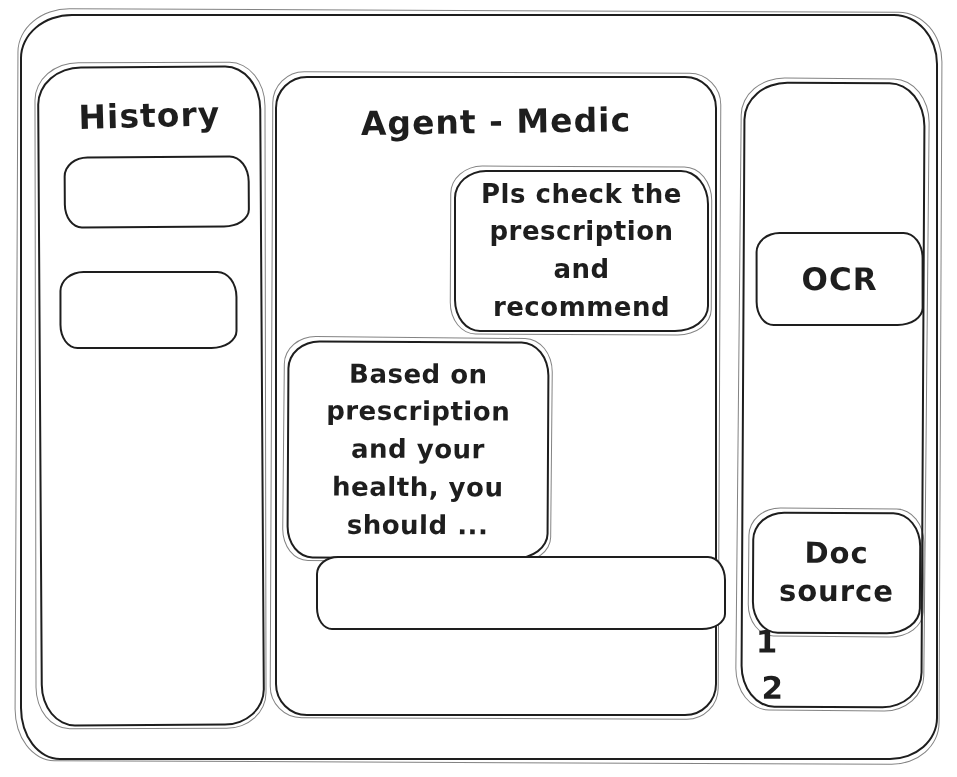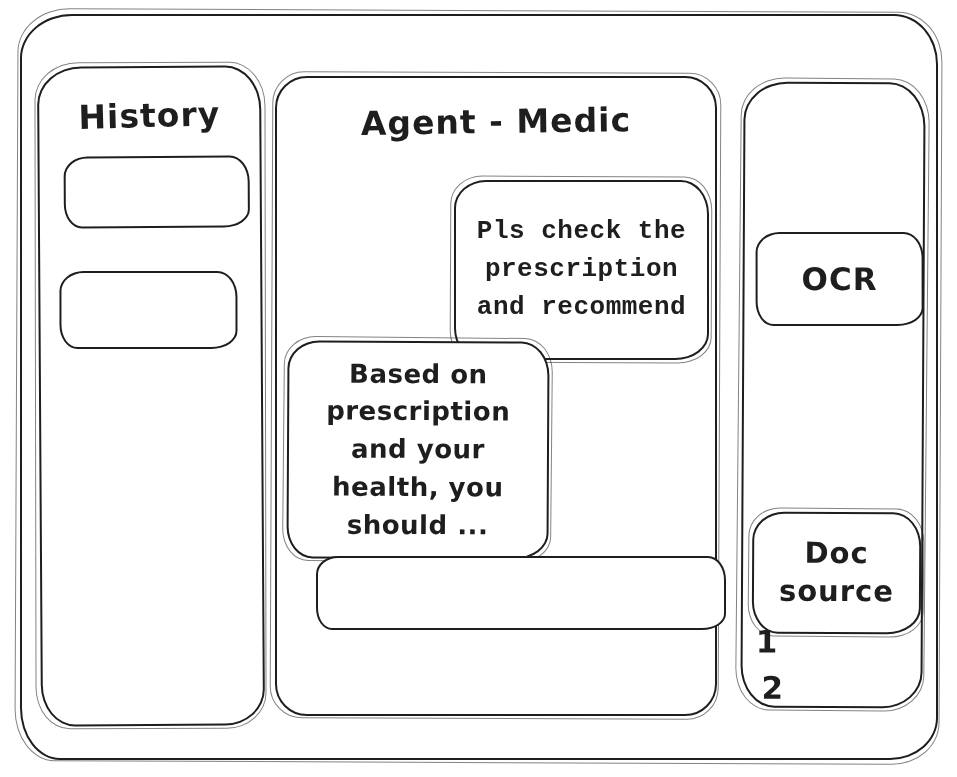--- a/index.html
+++ b/index.html
@@ -109,21 +109,21 @@
       </div>
 
       <div class="sketch r-box no-double tilt-b" style="left:19px; top:203px; width:178px; height:78px; cursor:pointer;">
         <span></span>
       </div>
     </div>
 
     <div class="sketch r-panel" style="left:253px; top:60px; width:442px; height:640px;border-radius:32px;">
       <div class="panel-title" style="top:24px; transform:rotate(-0.8deg);">Agent - Medic</div>
 
-      <div class="sketch r-bub bubble" style="left:177px; top:102px; width:255px; height:180px;font-family:Liberation Mono, monospace;">
+      <div class="sketch r-bub bubble" style="left:177px; top:92px; width:255px; height:162px;">
         <span>Pls check the prescription and recommend</span>
       </div>
 
       <div class="sketch r-bub bubble tilt-b" style="left:10px; top:263px; width:262px; height:218px;">
         <span>Based on prescription and your health, you should ...</span>
       </div>
     </div>
 
     <input id="message-input" type="text" value="" style="">
 

